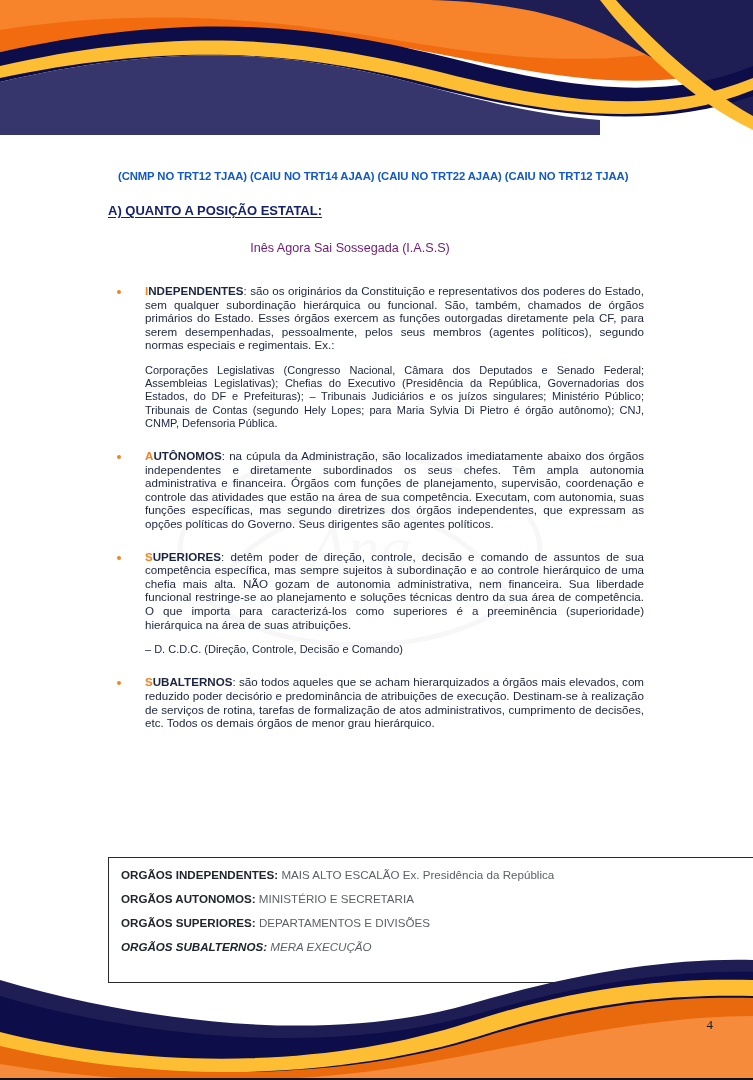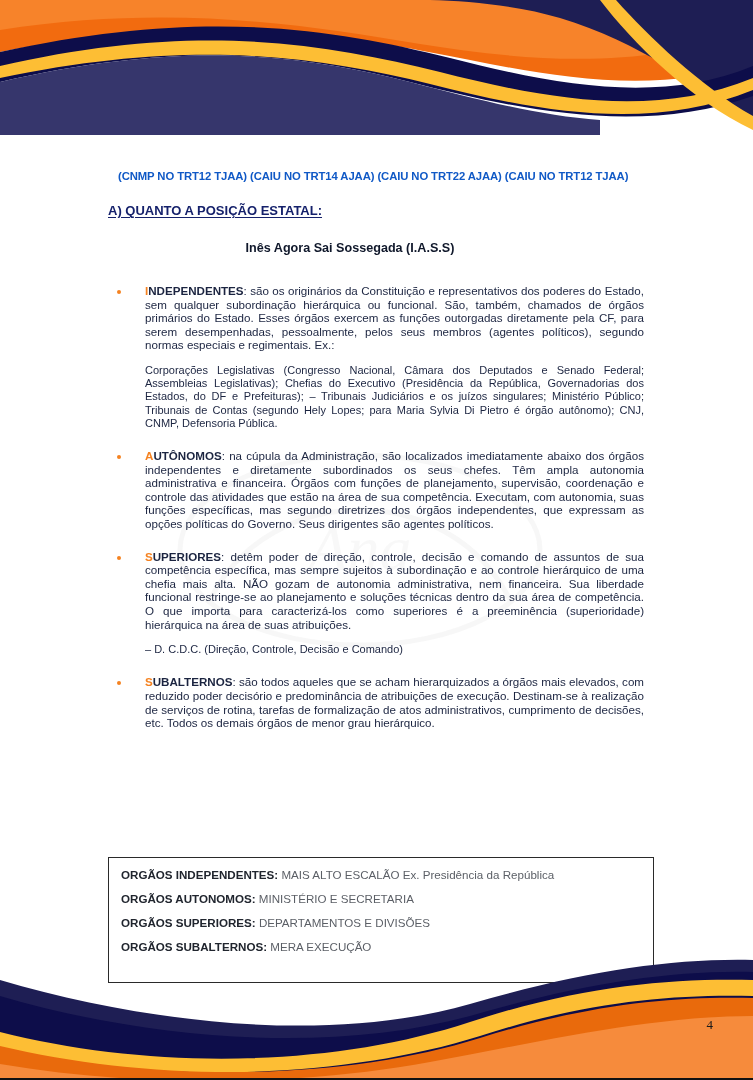--- a/index.html
+++ b/index.html
@@ -43,22 +43,22 @@
   .h-sub{
     position:absolute;left:108px;top:203px;
     color:#15216B;
     font-size:13px;font-weight:bold;
     text-decoration:underline;
     text-underline-offset:2px;
   }
   .h-mnemo{
     position:absolute;left:0px;top:241px;width:700px;
     text-align:center;
-    color:#0f172a;
-    font-size:12.6px;font-weight:bold;
+    color:#701a75;
+    font-size:12.6px;font-weight:normal;
   }
 
   .bullets{
     position:absolute;left:108px;top:272px;width:548px;
   }
   .bullet{
     position:relative;
     padding-left:25px;
     margin-bottom:13px;
   }
@@ -79,34 +79,34 @@
   .para .lead .hi{color:#F58220;}
   .small{
     font-size:11px;
     line-height:13.2px;
     text-align:justify;
   }
   .ital{}
 
   .summary-box{
     position:absolute;left:108px;top:857px;
-    width:546px;
+    width:646px;
     border:1.3px solid #2a2a2a;
     box-sizing:border-box;
     padding:10px 12px 9px 12px;
     background:rgba(255,255,255,.55);
   }
   .sum-row{
     font-size:11.6px;
     line-height:13px;
     margin-bottom:11px;
     color:#5b5f66;
     white-space:nowrap;
   }
-  .sum-row:last-child{margin-bottom:20px;}
+  .sum-row:last-child{margin-bottom:20px;font-style:italic;}
   .sum-row .k{color:#20252e;font-weight:bold;}
 
   .page-num{
     position:absolute;right:40px;bottom:45px;
     z-index:5;
     color:#1a1a1a;
     font-family:"Liberation Serif", serif;
     font-size:13px;
   }
 </style>

